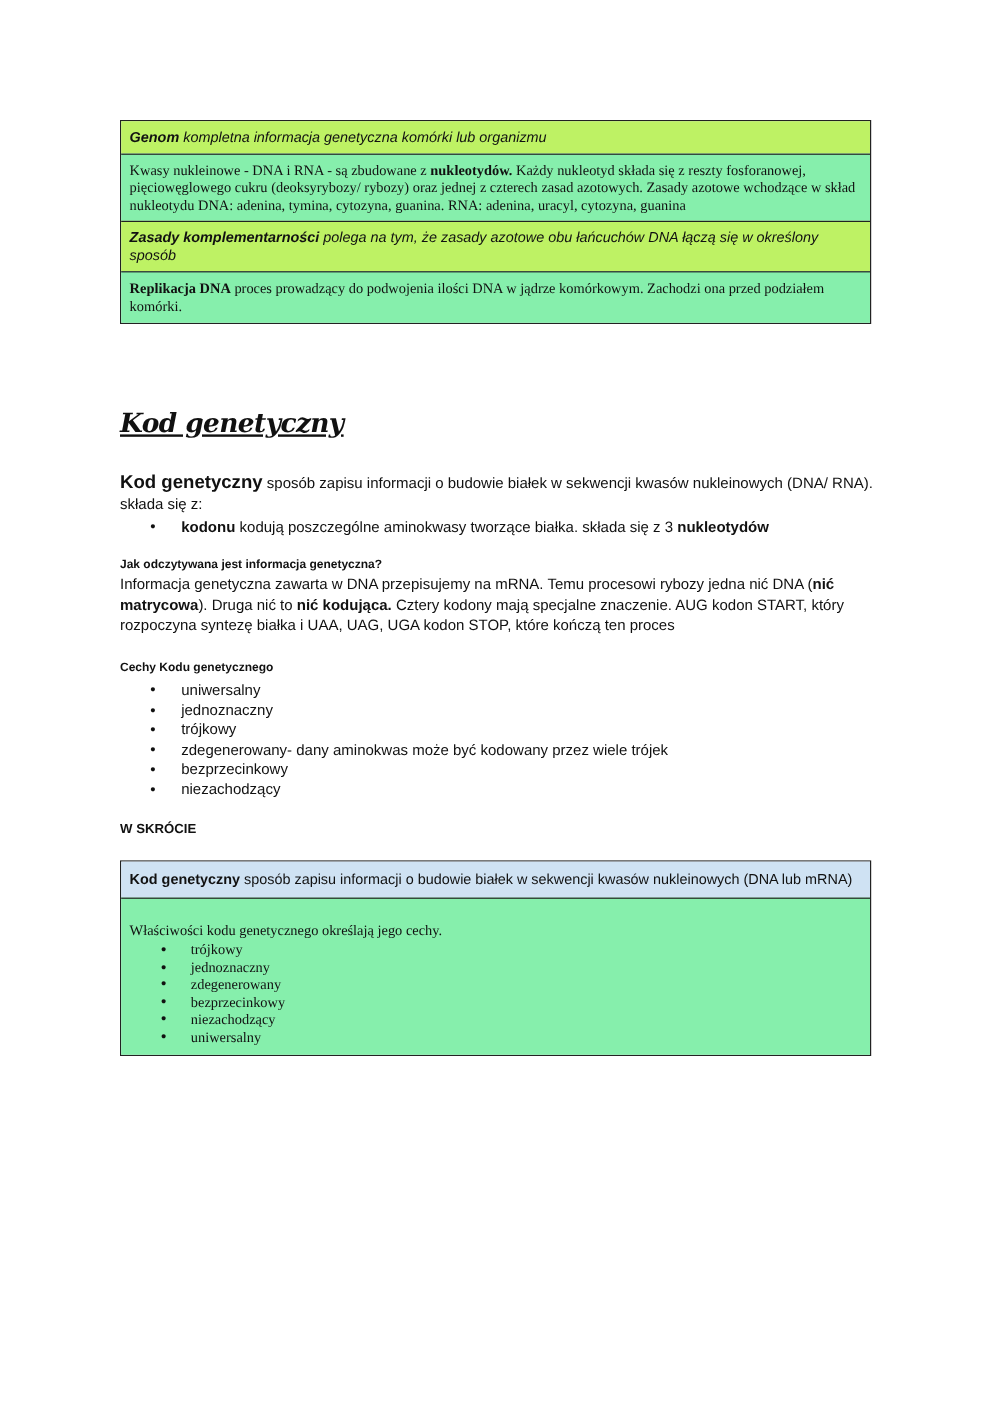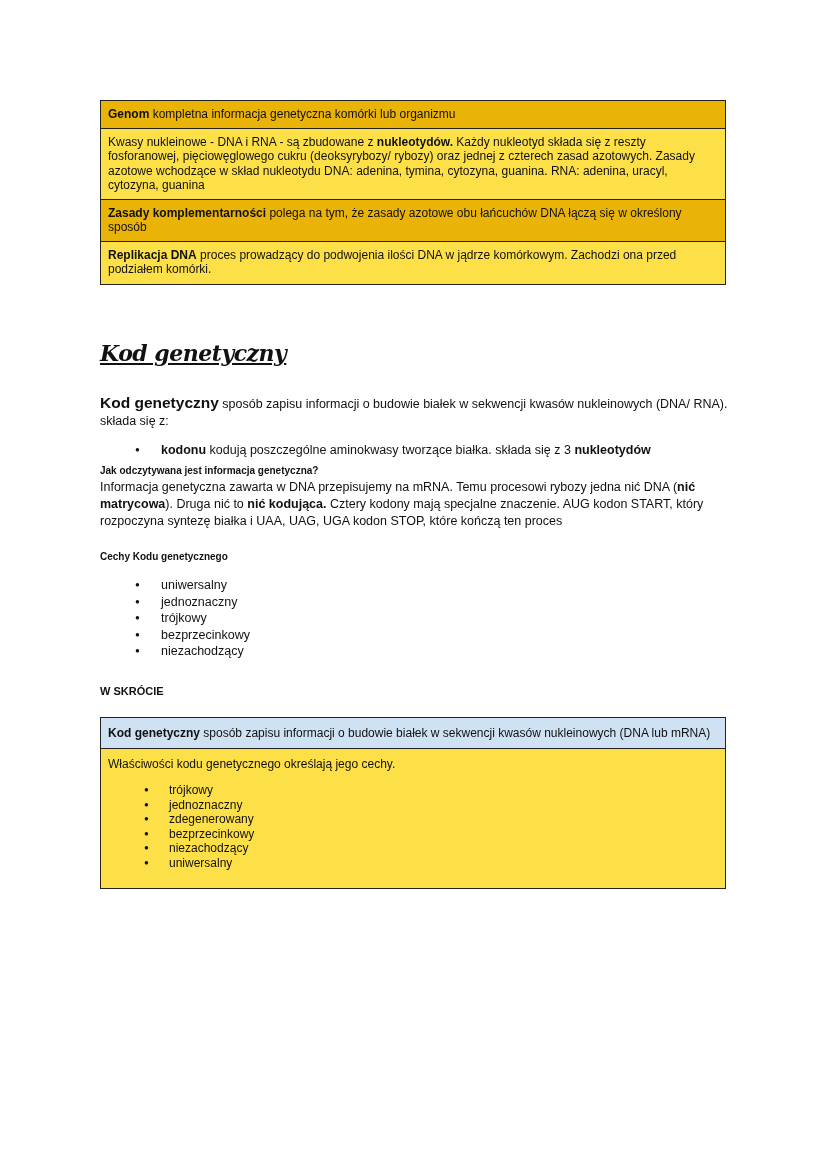--- a/index.html
+++ b/index.html
@@ -1,28 +1,28 @@
 <!DOCTYPE html>
 <html><head>
 <meta charset="utf-8">
 <style>
   html, body { margin: 0; padding: 0; background: #ffffff; }
   body { width: 828px; height: 1169px; position: relative; font-family: "Liberation Sans", sans-serif; color: #111; overflow: hidden; }
   .tbl { position: absolute; left: 100px; width: 626px; border: 1.5px solid #222; box-sizing: border-box; }
   .row { padding: 6px 7px 6px 7px; font-size: 12px; line-height: 14.5px; border-top: 1.5px solid #222; }
   .row:first-child { border-top: none; }
-  .light { background: #eab308; }
-  .medium { background: #fde047; }
+  .light { background: #bef264; font-style: italic; }
+  .medium { background: #86efac; font-family: Liberation Serif, serif; }
   .pale { background: #cfe2f3; }
   b { font-weight: bold; }
   .title { position: absolute; left: 100px; top: 340px; font-family: "DejaVu Serif", serif; font-style: italic; font-weight: bold; font-size: 22px; text-decoration: underline; letter-spacing: -0.5px; }
   .p { position: absolute; left: 100px; width: 630px; font-size: 12.5px; line-height: 17px; }
   .h2 { font-size: 10px; font-weight: bold; }
   .big { font-size: 15.5px; font-weight: bold; }
-  ul { margin: 12px; padding: 0; list-style: none; }
+  ul { margin: 2px; padding: 0; list-style: none; }
   li { position: relative; padding-left: 49px; font-size: 12.5px; line-height: 16.5px; }
   li::before { content: "●"; position: absolute; left: 23px; font-size: 8px; top: 0; }
   .tbl li { padding-left: 49px; font-size: 12px; line-height: 14.5px; }
   .tbl li::before { left: 24px; }
 </style>
 </head>
 <body>
 
 <div class="tbl" style="top:100px;">
   <div class="row light">
@@ -54,32 +54,33 @@
     <span>Informacja genetyczna zawarta w DNA przepisujemy na mRNA. Temu procesowi rybozy jedna nić DNA (</span><b>nić matrycowa</b><span>). Druga nić to </span><b>nić kodująca.</b><span> Cztery kodony mają specjalne znaczenie. AUG kodon START, który rozpoczyna syntezę białka i UAA, UAG, UGA kodon STOP, które kończą ten proces</span>
   </div>
 </div>
 
 <div class="p" style="top:548px;">
   <div class="h2">Cechy Kodu genetycznego</div>
   <ul>
     <li>uniwersalny</li>
     <li>jednoznaczny</li>
     <li>trójkowy</li>
+    <li>zdegenerowany- dany aminokwas może być kodowany przez wiele trójek</li>
     <li>bezprzecinkowy</li>
     <li>niezachodzący</li>
   </ul>
 </div>
 
 <div class="p" style="top:683px; font-weight:bold; font-size:11px;">W SKRÓCIE</div>
 
 <div class="tbl" style="top:717px;">
   <div class="row pale" style="padding-top:8px; padding-bottom:7px;">
     <b>Kod genetyczny</b><span>  sposób zapisu informacji o budowie białek w sekwencji kwasów nukleinowych (DNA lub mRNA)</span>
   </div>
-  <div class="row medium" style="padding-top:8px; padding-bottom:6px;">
+  <div class="row medium" style="padding-top:19px; padding-bottom:6px;">
     <div>Właściwości kodu genetycznego określają jego cechy.</div>
     <ul>
       <li>trójkowy</li>
       <li>jednoznaczny</li>
       <li>zdegenerowany</li>
       <li>bezprzecinkowy</li>
       <li>niezachodzący</li>
       <li>uniwersalny</li>
     </ul>
   </div>

